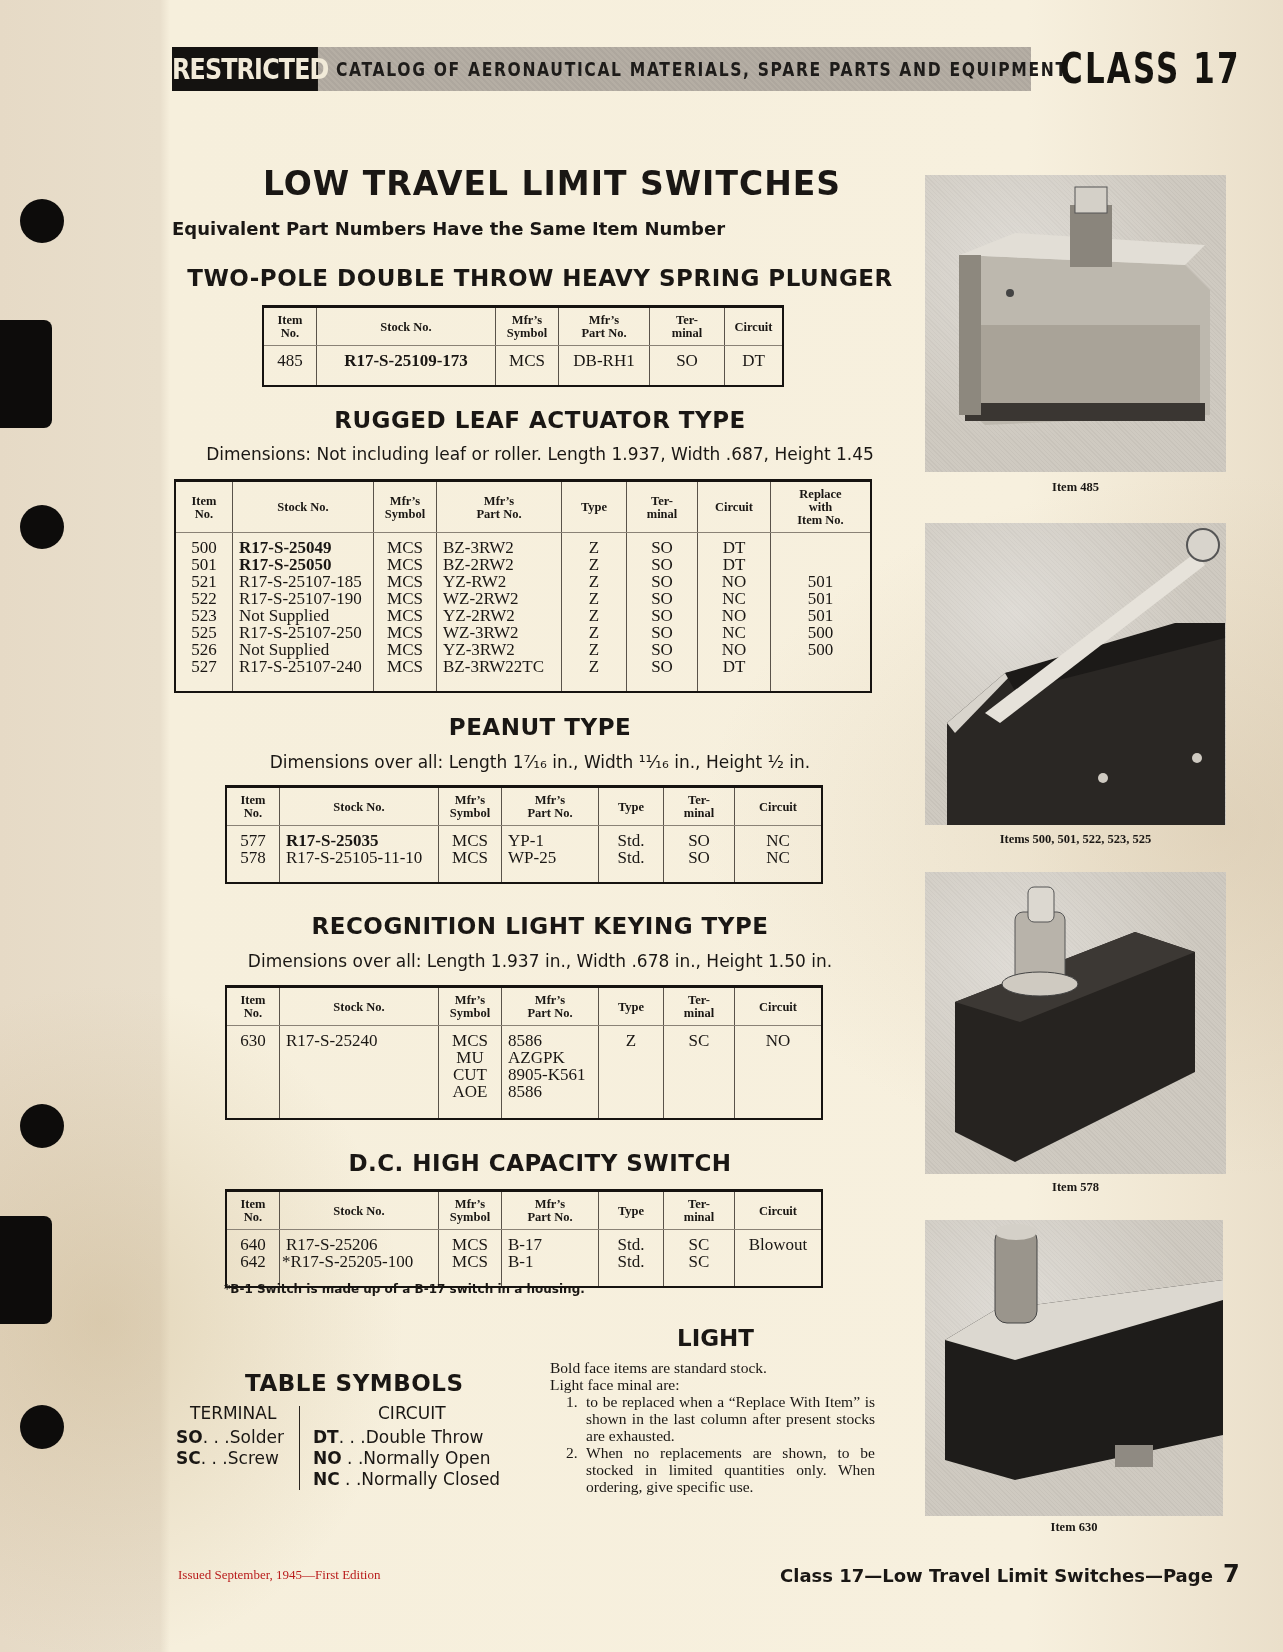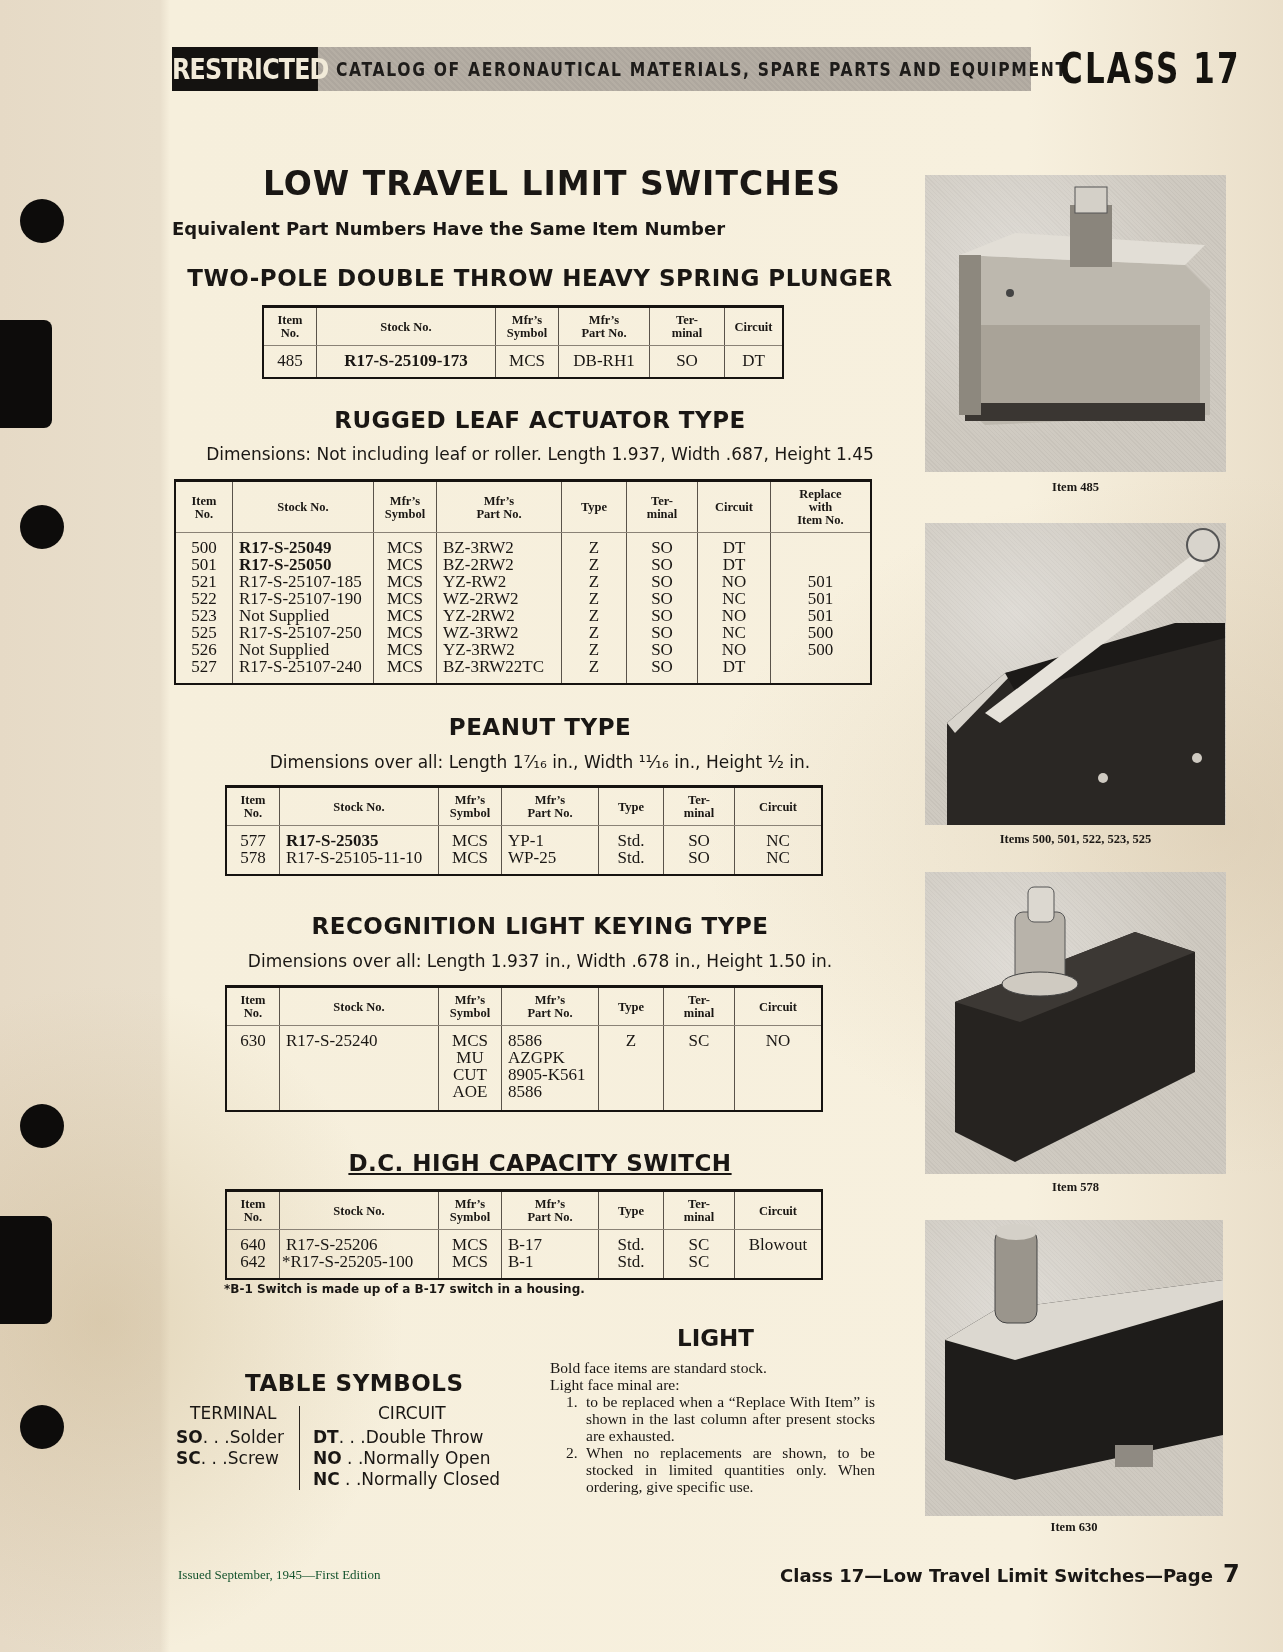--- a/index.html
+++ b/index.html
@@ -76,21 +76,21 @@
     vertical-align:middle;
     margin-left:34px;
   }
   table.cat th:first-child, table.cat td:first-child { border-left:none; }
   table.cat td {
     border-left:1px solid #5a534a; padding:0 6px; text-align:center; white-space:nowrap;
     vertical-align:top;
   }
   table.cat td.left { text-align:left; }
   table.cat tbody tr:first-child td { padding-top:6px; }
-  table.cat tbody tr:last-child td { padding-bottom:8px; }
+  table.cat tbody tr:last-child td { padding-bottom:16px; }
   .bold { font-weight:bold; font-family:"Liberation Serif", serif; }
 
   
   .footnote { font-family:"DejaVu Sans", sans-serif; font-weight:bold; font-size:12px; white-space:nowrap; }
 
   
   .sym-title { font-family:"DejaVu Sans", sans-serif; font-weight:bold; font-size:23px; letter-spacing:0.5px; white-space:nowrap; }
   .sym-head { font-family:"DejaVu Sans", sans-serif; font-size:17px; white-space:nowrap; }
   .sym-row { font-family:"DejaVu Sans", sans-serif; font-size:17px; white-space:nowrap; line-height:21px; }
   .sym-row b { font-weight:bold; }
@@ -107,21 +107,21 @@
   .photo {
     position:absolute; background:#cfcac1;
     background-image:
       radial-gradient(circle at 30% 30%, rgba(255,255,255,0.35) 0, rgba(255,255,255,0) 60%),
       repeating-linear-gradient(45deg, rgba(0,0,0,0.035) 0 1px, transparent 1px 3px);
     overflow:hidden;
   }
   .caption { font-family:"Liberation Serif", serif; font-weight:bold; font-size:12.5px; text-align:center; white-space:nowrap; }
 
   
-  .footer-left { font-family:"Liberation Serif", serif; font-size:13px; color:#14532d; white-space:nowrap; }
+  .footer-left { font-family:"Liberation Serif", serif; font-size:13px; color:#b91c1c; white-space:nowrap; }
   .footer-right { font-family:"DejaVu Sans", sans-serif; font-weight:bold; font-size:18px; white-space:nowrap; }
   .footer-right .pg { font-size:24px; margin-left:10px; }
 </style>
 </head>
 <body>
 
 <div class="page-bg"></div>
 
 <div class="hole" style="left:20px;top:199px;"></div>
 <div class="tab" style="top:320px;"></div>
@@ -329,21 +329,21 @@
         <div>8905-K561</div>
         <div>8586</div>
       </td>
       <td>Z</td>
       <td>SC</td>
       <td>NO</td>
     </tr>
   </tbody>
 </table>
 
-<div class="abs h-sec" style="left:150px;width:780px;top:1150px;text-decoration:underline;">D.C. HIGH CAPACITY SWITCH</div>
+<div class="abs h-sec" style="left:150px;width:780px;top:1150px;">D.C. HIGH CAPACITY SWITCH</div>
 <table class="cat" style="left:225px;top:1189px;width:598px;">
   <thead>
     <tr>
       <th style="width:44px;">Item<br>No.</th>
       <th style="width:150px;">Stock No.</th>
       <th style="width:54px;">Mfr’s<br>Symbol</th>
       <th style="width:88px;">Mfr’s<br>Part No.</th>
       <th style="width:56px;">Type</th>
       <th style="width:62px;">Ter-<br>minal</th>
       <th>Circuit</th>

